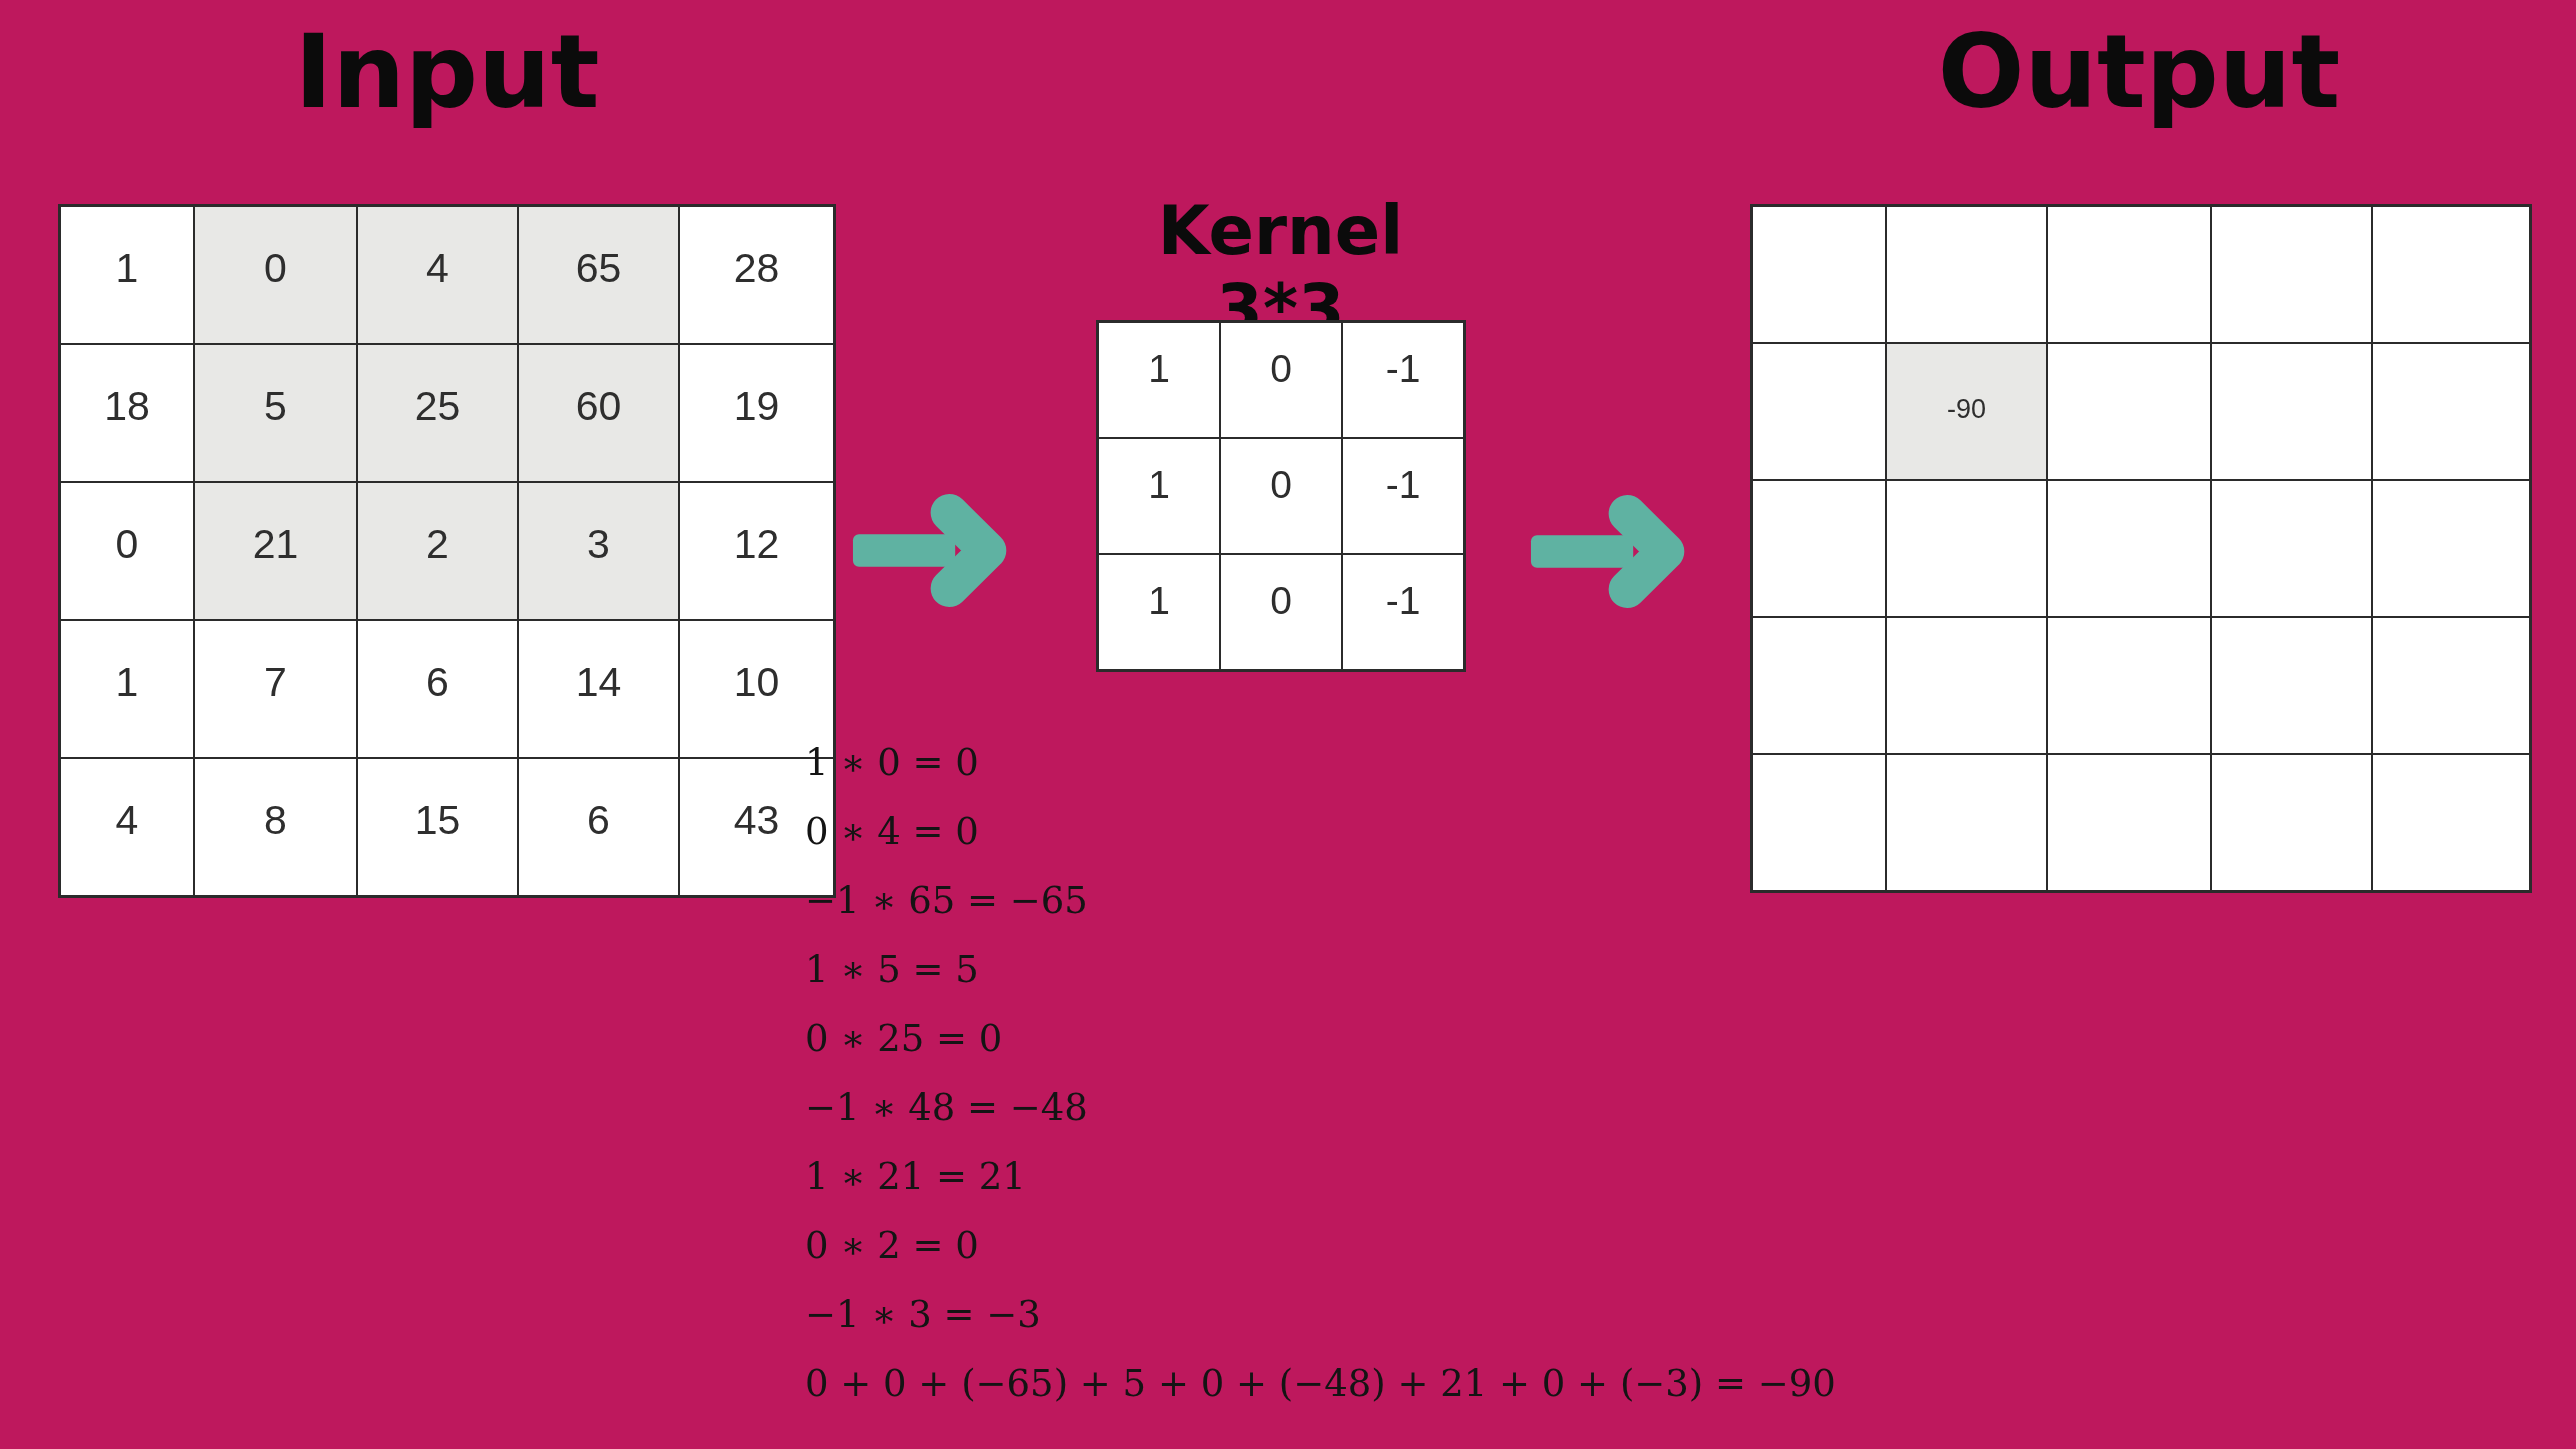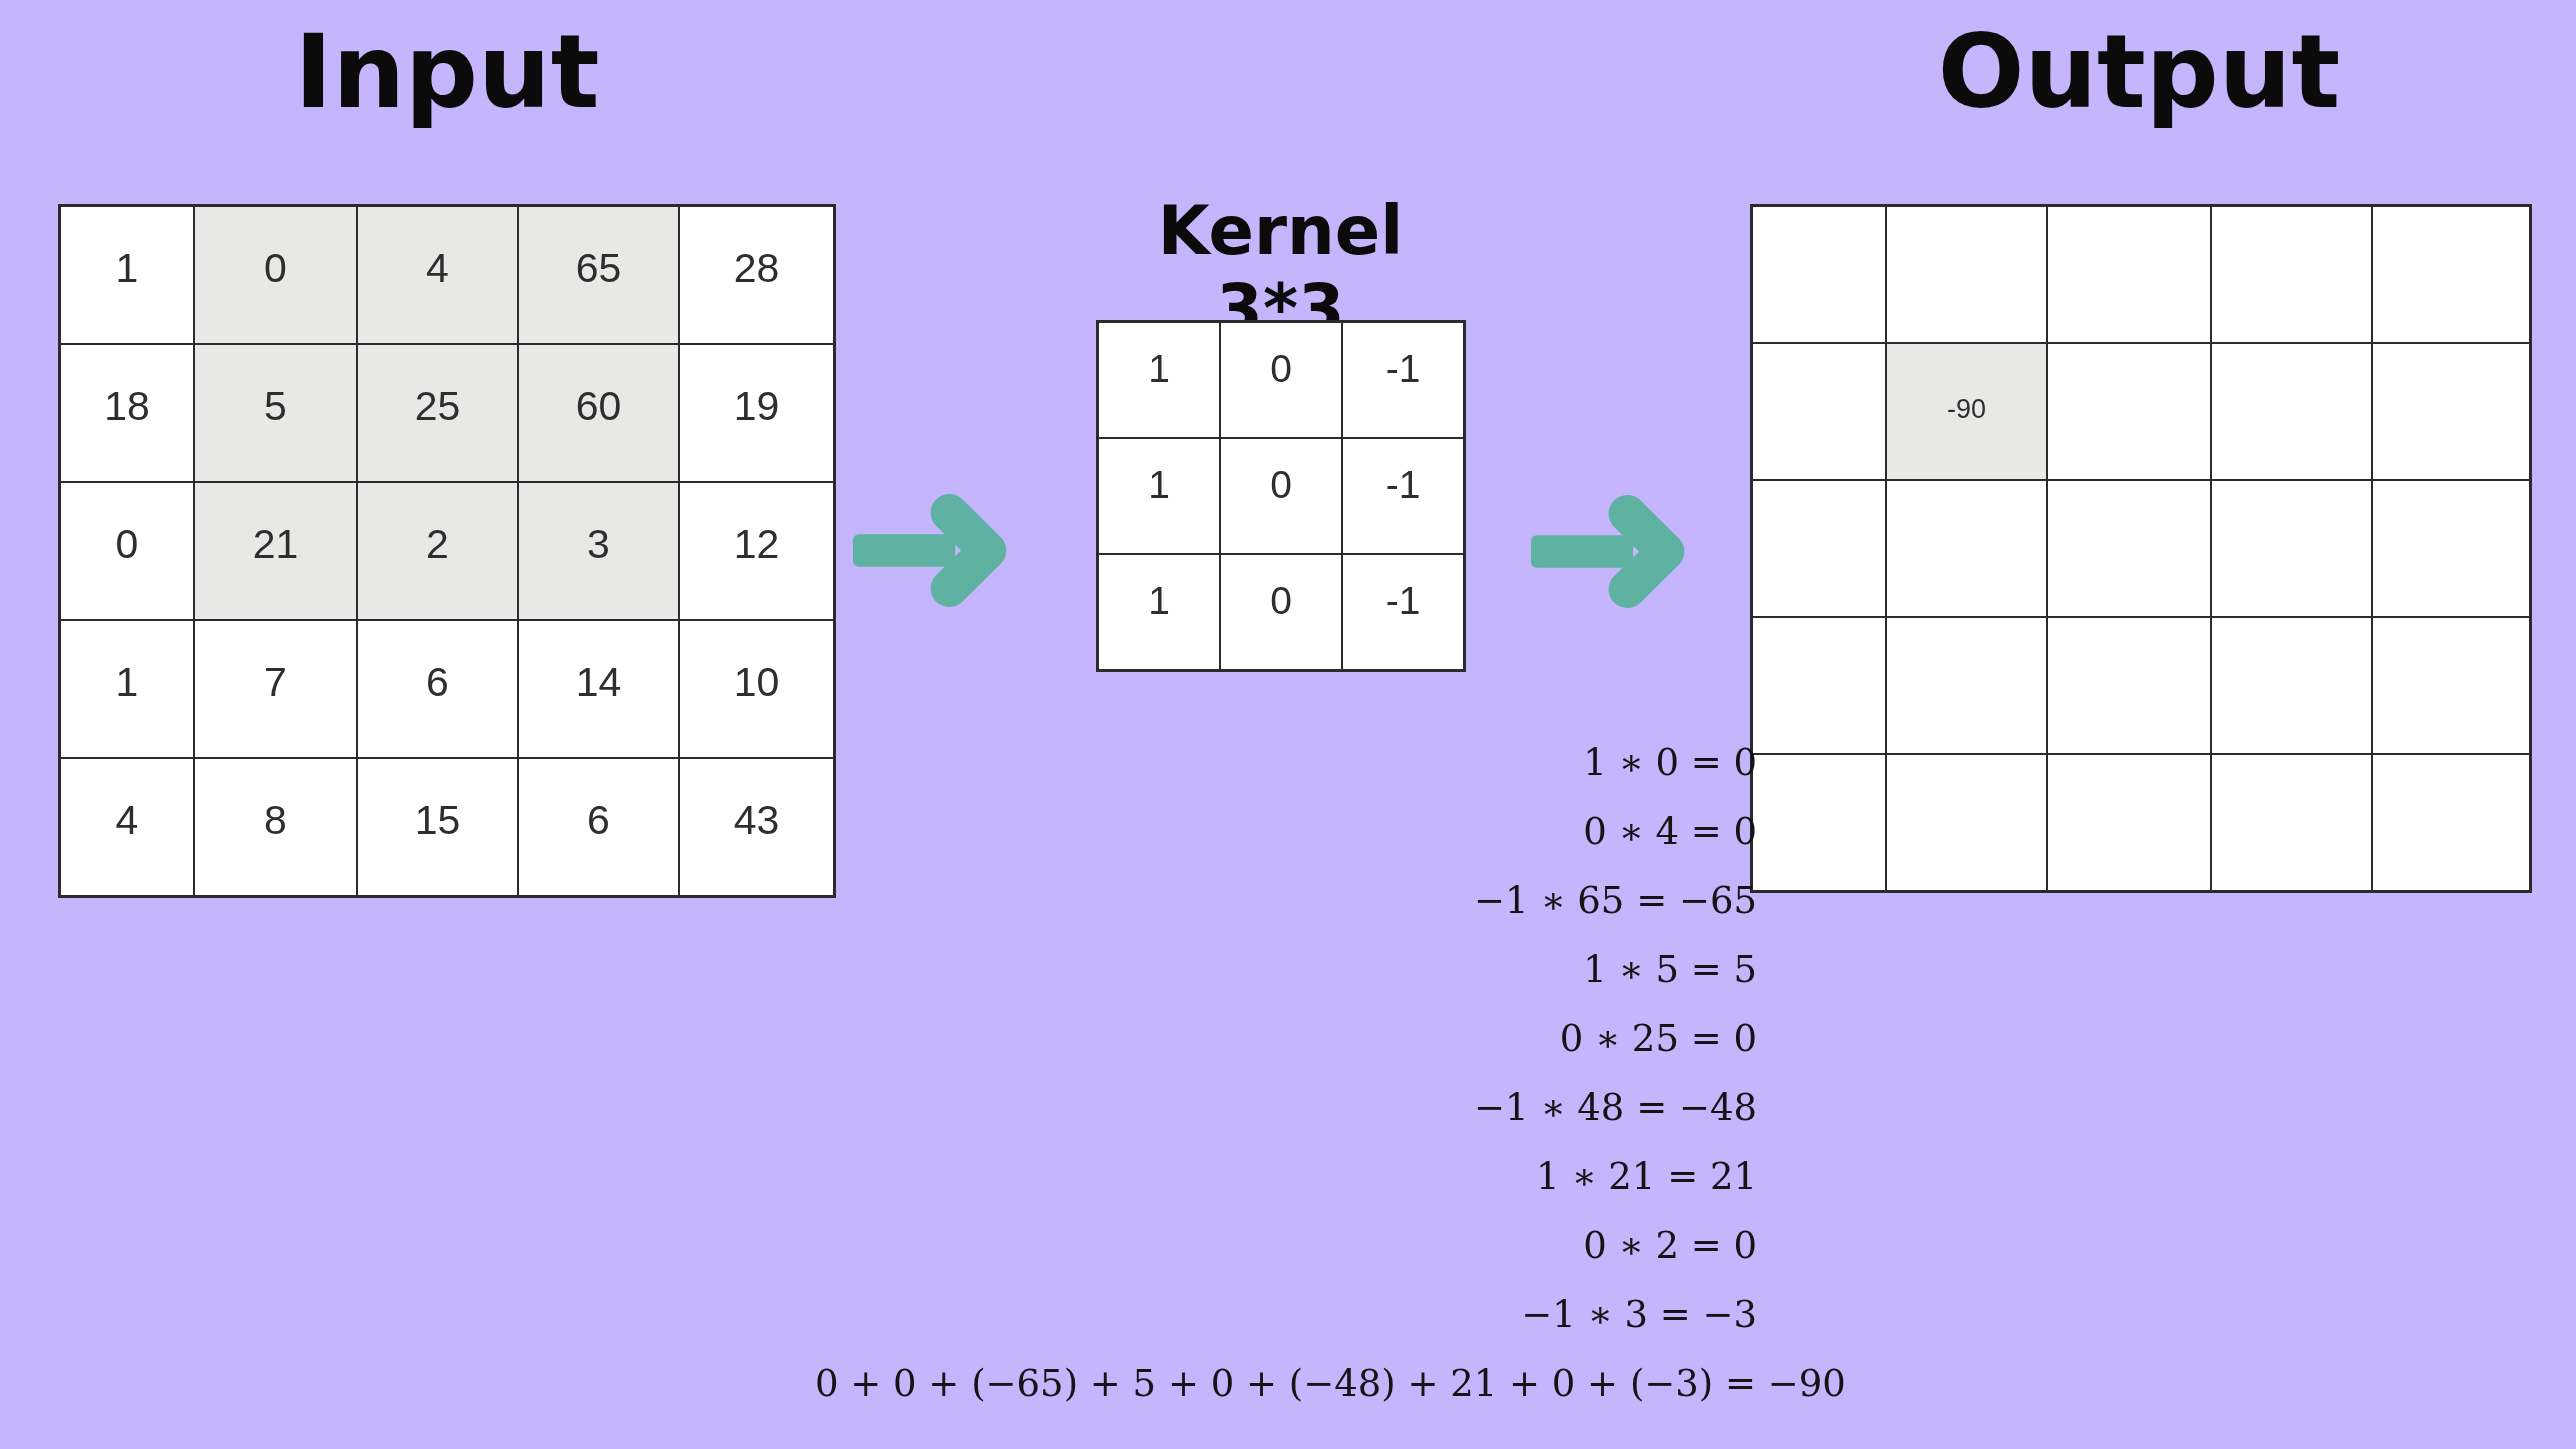--- a/index.html
+++ b/index.html
@@ -1,19 +1,19 @@
 <!DOCTYPE html>
 <html><head>
 <meta charset="utf-8">
 <style>
   html,body{margin:0;padding:0;background:#ffffff;}
   .canvas{
     position:relative;
     width:2576px;height:1449px;
-    background:#c4b5fd;
+    background:#be185d;
     font-family:"Liberation Sans",sans-serif;
     overflow:hidden;
   }
   .big-title{
     position:absolute;
     top:7.9px;
     font-family:"DejaVu Sans",sans-serif;
     font-weight:bold;
     font-size:102px;
     line-height:1.25;
@@ -65,25 +65,24 @@
     grid-template-rows:repeat(3,116px);
   }
   #kernel-grid .cell{font-size:39px;padding-bottom:21.6px;}
   #output-grid .cell{font-size:27px;padding-bottom:3.9px;}
   .arrow{position:absolute;width:175px;height:122px;}
   #arrow-1{left:850px;top:490px;}
   #arrow-2{left:1528px;top:491px;}
   .equations{
     position:absolute;
     left:805px;top:728px;width:942px;
-    text-align:right;
+    text-align:left;
     font-family:"DejaVu Serif",serif;
     font-size:37px;
     color:#141414;
-    margin-left:10px;
   }
   .equation-line{
     height:69px;
     line-height:69px;
     white-space:nowrap;
   }
 </style>
 </head>
 <body>
 

